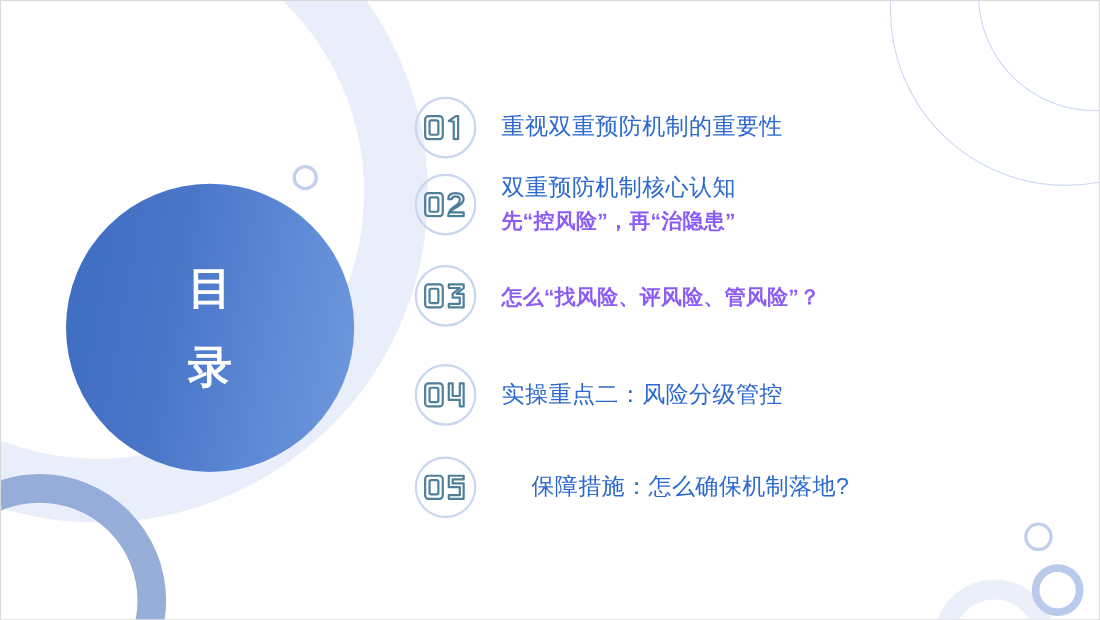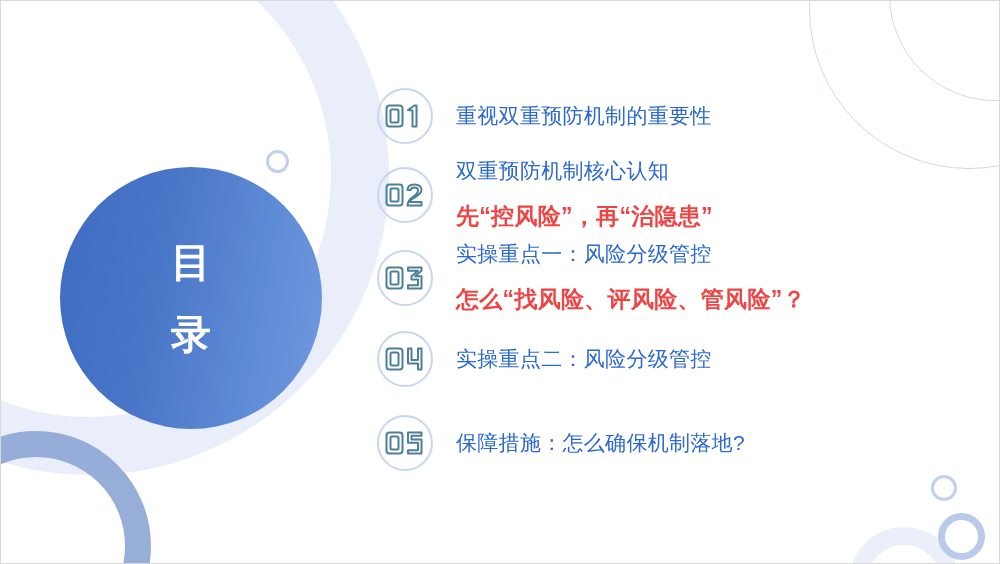--- a/index.html
+++ b/index.html
@@ -130,26 +130,26 @@
   }
   .row-title{
     color:#2b68cf;
     font-size:21px;
     font-weight:normal;
     white-space:nowrap;
     line-height:1.28;
     letter-spacing:.3px;
   }
   .row-sub{
-    color:#ef4444;
-    font-size:23px;
+    color:#8b5cf6;
+    font-size:19px;
     font-weight:bold;
     white-space:nowrap;
     line-height:1.3;
-    margin-top:17px;
+    margin-top:5px;
     letter-spacing:.3px;
   }
   .row-sub:empty{display:none;}
 </style>
 </head>
 <body>
 
 <div class="slide">
 
   <div class="deco deco-arc-big"></div>
@@ -203,40 +203,39 @@
     <div class="toc-row" style="top:160px;">
       <div class="badge">
         <svg width="40" height="24" viewBox="0 0 40 24" aria-hidden="true">
           <rect x="1.5" y="1.5" width="16" height="21" rx="3" fill="none" stroke="#4d7f99" stroke-width="2"></rect>
           <rect x="5.5" y="5.5" width="8" height="13" rx="1.5" fill="none" stroke="#4d7f99" stroke-width="2"></rect>
           <path d="M23 1.5 L36.5 1.5 L36.5 4.8 L30 10.2 L36.5 10.2 L36.5 22.5 L23 22.5
                    L23 19.2 L33 19.2 L33 13.5 L26.5 13.5 L26.5 10.2 L33 4.8 L23 4.8 Z" fill="none" stroke="#4d7f99" stroke-width="2" stroke-linejoin="round"></path>
         </svg>
       </div>
       <div class="row-text">
-        <span class="row-title">实操重点一：风险分级管控</span>
         <span class="row-sub">怎么“找风险、评风险、管风险”？</span>
       </div>
     </div>
 
     <div class="toc-row" style="top:250px;">
       <div class="badge">
         <svg width="40" height="24" viewBox="0 0 40 24" aria-hidden="true">
           <rect x="1.5" y="1.5" width="16" height="21" rx="3" fill="none" stroke="#4d7f99" stroke-width="2"></rect>
           <rect x="5.5" y="5.5" width="8" height="13" rx="1.5" fill="none" stroke="#4d7f99" stroke-width="2"></rect>
           <path d="M23 1.5 L26.5 1.5 L26.5 13 L33 13 L33 1.5 L36.5 1.5 L36.5 22.5
                    L33 22.5 L33 16.5 L23 16.5 Z" fill="none" stroke="#4d7f99" stroke-width="2" stroke-linejoin="round"></path>
         </svg>
       </div>
       <div class="row-text">
         <span class="row-title">实操重点二：风险分级管控</span>
       </div>
     </div>
 
-    <div class="toc-row" style="top:334px;">
+    <div class="toc-row" style="top:334px;gap:27px;">
       <div class="badge">
         <svg width="40" height="24" viewBox="0 0 40 24" aria-hidden="true">
           <rect x="1.5" y="1.5" width="16" height="21" rx="3" fill="none" stroke="#4d7f99" stroke-width="2"></rect>
           <rect x="5.5" y="5.5" width="8" height="13" rx="1.5" fill="none" stroke="#4d7f99" stroke-width="2"></rect>
           <path d="M36.5 1.5 L23 1.5 L23 11.8 L33 11.8 L33 19.2 L23 19.2 L23 22.5
                    L36.5 22.5 L36.5 8.5 L26.5 8.5 L26.5 4.8 L36.5 4.8 Z" fill="none" stroke="#4d7f99" stroke-width="2" stroke-linejoin="round"></path>
         </svg>
       </div>
       <div class="row-text">
         <span class="row-title">保障措施：怎么确保机制落地?</span>

